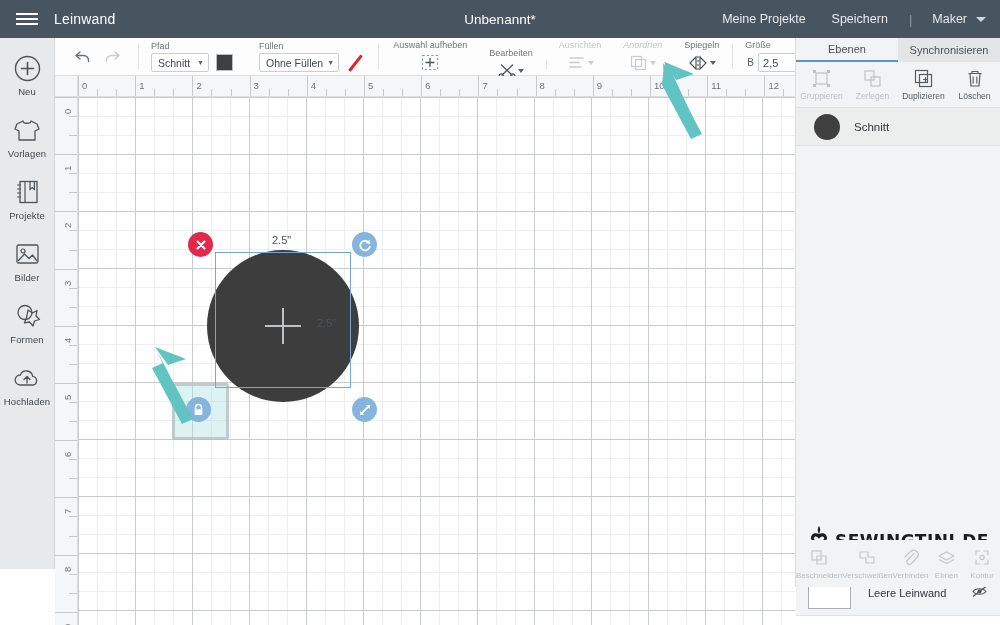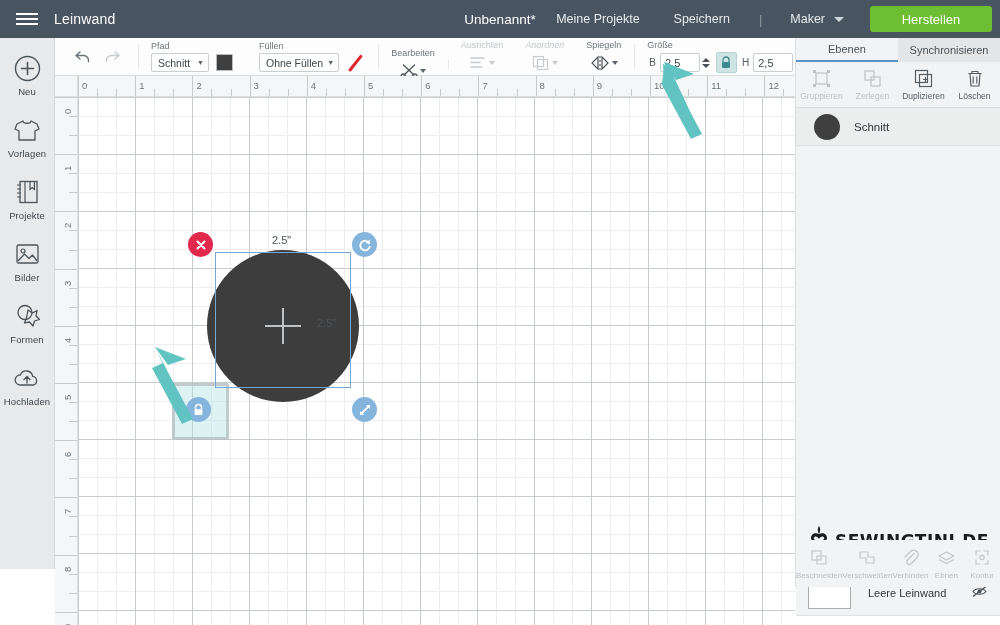--- a/index.html
+++ b/index.html
@@ -22,21 +22,21 @@
   .topbar-title {
     color: #fff; font-size: 14px; letter-spacing: .2px;
   }
   .doc-title {
     position: absolute; left: 0; right: 0; top: 0; height: 38px;
     display: flex; align-items: center; justify-content: center;
     color: #fff; font-size: 13.5px; pointer-events: none;
   }
   .topbar-right {
     position: absolute; right: 8px; top: 0; height: 38px;
-    display: flex; align-items: center; gap: 12px;
+    display: flex; align-items: center; gap: 4px;
   }
   .tb-link { color: #e7eaec; font-size: 12.5px; padding: 0 11px; cursor: pointer; }
   .tb-sep { color: #8d979f; font-size: 13px; padding: 0 6px; }
   .tb-machine { color: #e7eaec; font-size: 12.5px; padding: 0 6px 0 10px; cursor: pointer; display: flex; align-items: center; gap: 9px; }
   .caret-down { width: 0; height: 0; border-left: 5px solid transparent; border-right: 5px solid transparent; border-top: 5px solid #cfd6da; }
   .make-btn {
     background: #6ebe33; color: #fff; font-size: 13px;
     width: 122px; height: 26px; border-radius: 3px; border: none;
     margin-left: 8px; cursor: pointer;
   }
@@ -226,21 +226,20 @@
     <div class="doc-title">Unbenannt*</div>
 
     <div class="topbar-right">
       <div class="tb-link">Meine Projekte</div>
       <div class="tb-link">Speichern</div>
       <div class="tb-sep">|</div>
       <div class="tb-machine">
         <span>Maker</span>
         <span class="caret-down"></span>
       </div>
-      <button class="make-btn">Herstellen</button>
     </div>
   </div>
 
   <div class="sidebar">
 
     <div class="sb-item">
       <div class="sb-icon">
         <svg width="27" height="27" viewBox="0 0 27 27">
             <circle cx="13.5" cy="13.5" r="12" fill="none" stroke="#4c5459" stroke-width="1.4"></circle>
             <path d="M13.5 7.5v12M7.5 13.5h12" stroke="#4c5459" stroke-width="1.6" stroke-linecap="round"></path>
@@ -334,20 +333,31 @@
       <div class="tcol">
         <div class="tlab">Füllen</div>
         <div class="dd" style="min-width:66px;">
           <span>Ohne Füllen</span>
           <span class="ar">▼</span>
         </div>
       </div>
       <div class="nofill-line" style="margin-top:12px;"></div>
     </div>
 
+    <div class="tgroup" style="padding-left:14px;">
+      <div class="tcenter">
+        <div class="tlab">Auswahl aufheben</div>
+        <div class="icon-btn">
+          <svg width="18" height="17" viewBox="0 0 18 17">
+              <rect x="1.5" y="1.5" width="15" height="14" fill="none" stroke="#8d949a" stroke-width="1.1" stroke-dasharray="2.2 2.2"></rect>
+              <path d="M9 4.5 v8 M5 8.5 h8" stroke="#4c5459" stroke-width="1.3" stroke-linecap="round"></path>
+            </svg>
+        </div>
+      </div>
+    </div>
 
     <div class="tgroup bordered" style="padding-left:12px;padding-right:14px;margin-top:16px;">
       <div class="tcenter">
         <div class="tlab">Bearbeiten</div>
         <div style="display:flex;align-items:center;">
           <div class="icon-btn" style="width:20px;">
             <svg width="18" height="17" viewBox="0 0 18 17">
                 <path d="M3.5 3 L14 13 M14.5 3 L4 13" stroke="#4c5459" stroke-width="1.3" stroke-linecap="round"></path>
                 <circle cx="3.2" cy="14" r="2.1" fill="none" stroke="#4c5459" stroke-width="1.2"></circle>
                 <circle cx="14.8" cy="14" r="2.1" fill="none" stroke="#4c5459" stroke-width="1.2"></circle>

